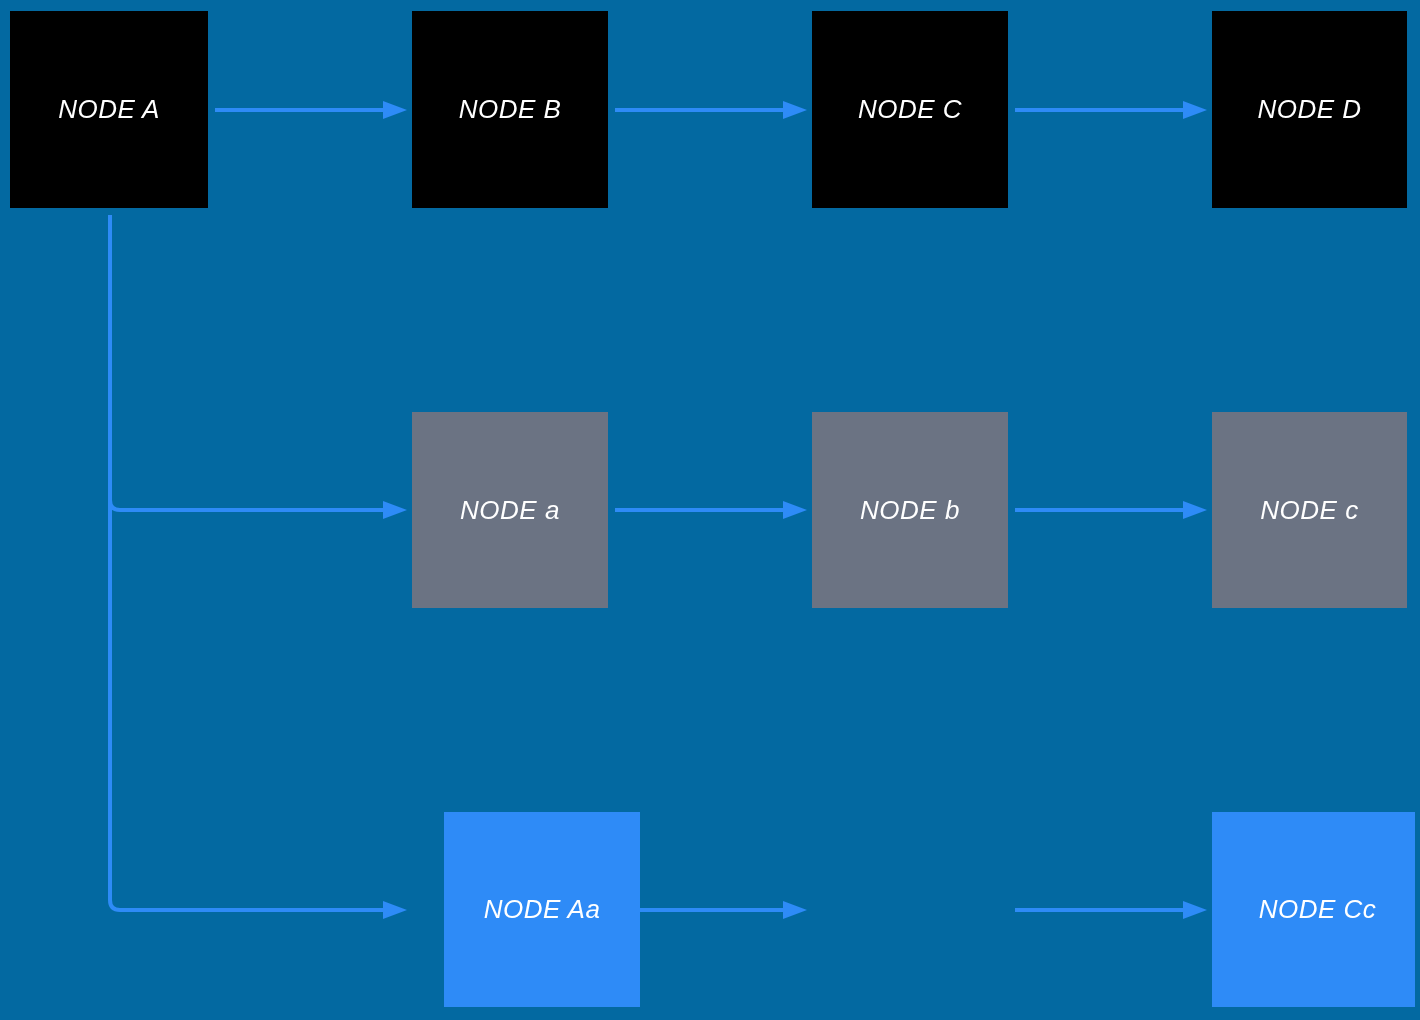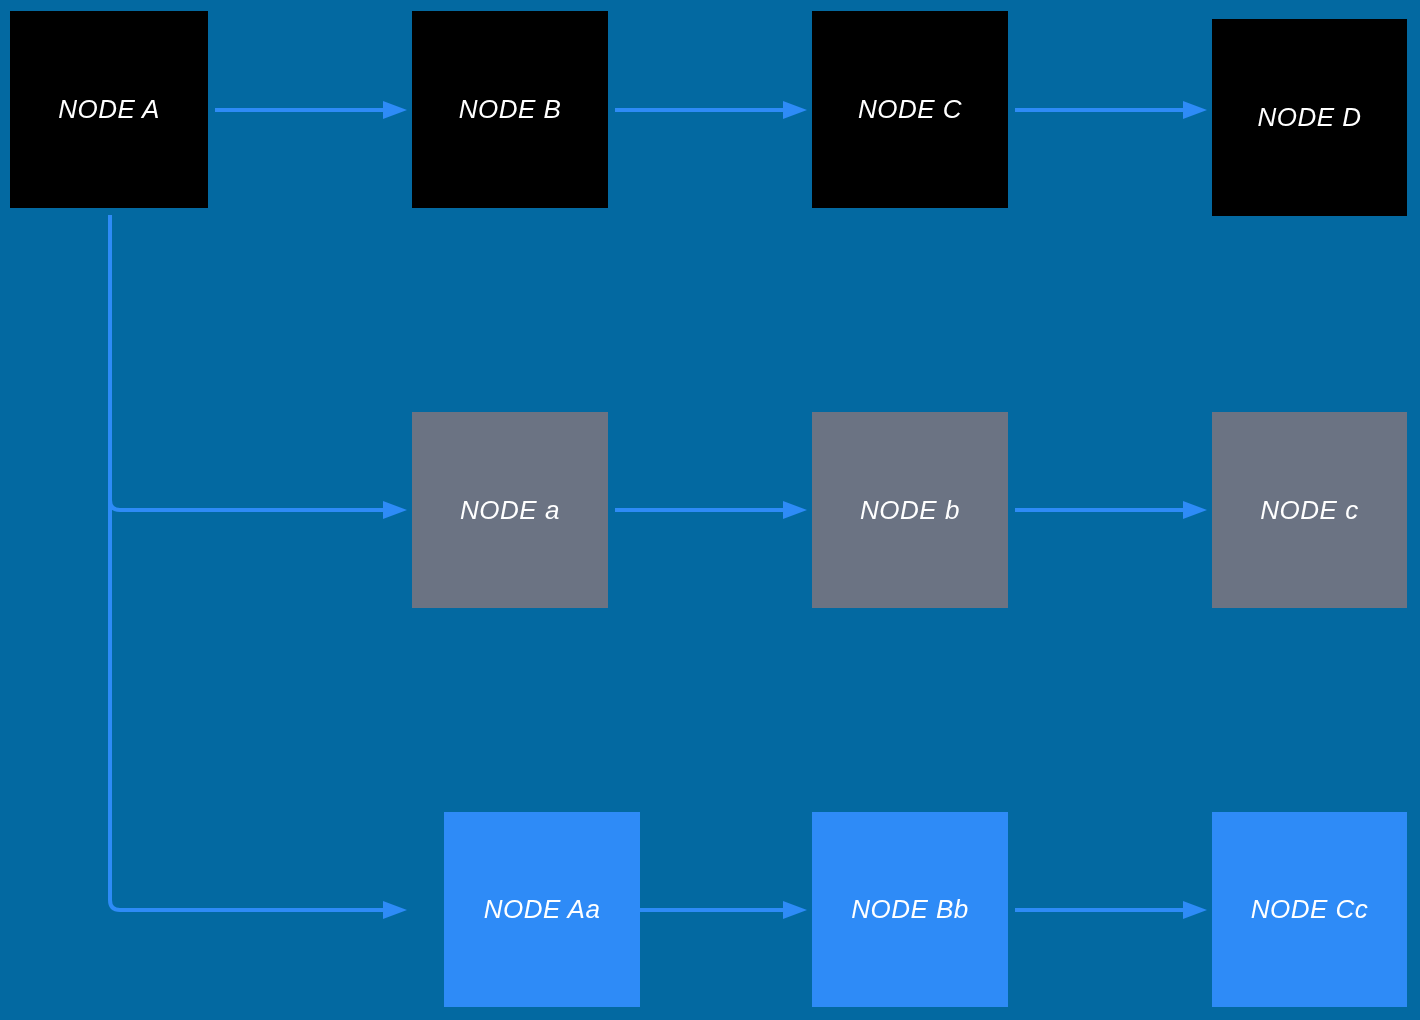--- a/index.html
+++ b/index.html
@@ -35,27 +35,27 @@
     font-size: 26px;
     font-weight: 400;
     letter-spacing: 0.5px;
     white-space: nowrap;
     user-select: none;
   }
   
   .pos-a1 { left: 10px;   top: 11px;  width: 198px; height: 197px; }
   .pos-b1 { left: 412px;  top: 11px;  height: 197px; }
   .pos-c1 { left: 812px;  top: 11px;  height: 197px; }
-  .pos-d1 { left: 1212px; top: 11px;  width: 195px; height: 197px; margin-top: 8px; }
+  .pos-d1 { left: 1212px; top: 11px;  width: 195px; height: 197px; }
   .pos-a2 { left: 412px;  top: 412px; }
   .pos-b2 { left: 812px;  top: 412px; }
   .pos-c2 { left: 1212px; top: 412px; width: 195px; }
   .pos-a3 { left: 412px;  top: 812px; height: 195px; }
   .pos-b3 { left: 812px;  top: 812px; height: 195px; }
-  .pos-c3 { left: 1212px; top: 812px; width: 195px; height: 195px; }
+  .pos-c3 { left: 1212px; top: 812px; width: 195px; height: 195px; padding-left: 8px; }
 </style>
 </head>
 <body>
 
 <div class="canvas">
 
   <svg class="edges-layer" width="1420" height="1020" viewBox="0 0 1420 1020" xmlns="http://www.w3.org/2000/svg">
     <defs>
       <marker id="arrowhead" markerUnits="userSpaceOnUse" markerWidth="26" markerHeight="20" refX="1" refY="10" orient="auto">
         <path d="M1 1 L25 10 L1 19 Z" fill="#2E8BF7"></path>
@@ -78,16 +78,15 @@
   <div class="node pos-a1" style="background-color: rgb(0, 0, 0);">NODE A</div>
   <div class="node pos-b1" style="background-color: rgb(0, 0, 0);">NODE B</div>
   <div class="node pos-c1" style="background-color: rgb(0, 0, 0);">NODE C</div>
   <div class="node pos-d1" style="background-color: rgb(0, 0, 0);">NODE D</div>
 
   <div class="node pos-a2" style="background-color: rgb(107, 115, 131);">NODE a</div>
   <div class="node pos-b2" style="background-color: rgb(107, 115, 131);">NODE b</div>
   <div class="node pos-c2" style="background-color: rgb(107, 115, 131);">NODE c</div>
 
   <div class="node pos-a3" style="background-color: rgb(46, 139, 247); margin-left: 32px;">NODE Aa</div>
-  <div class="node pos-b3" style="background-color: rgb(46, 139, 247);">NODE Bb</div>
   <div class="node pos-c3" style="background-color: rgb(46, 139, 247);">NODE Cc</div>
 
 </div>
 
 </body></html>

